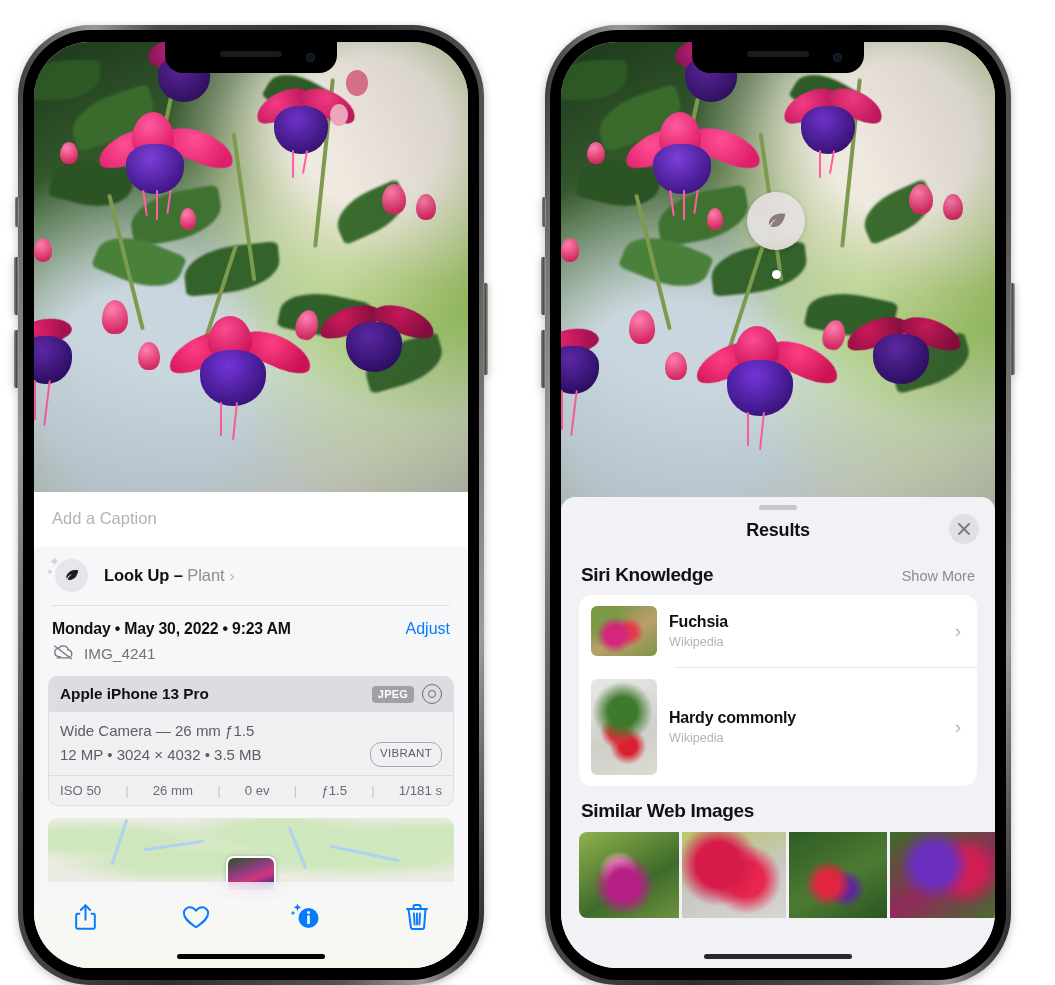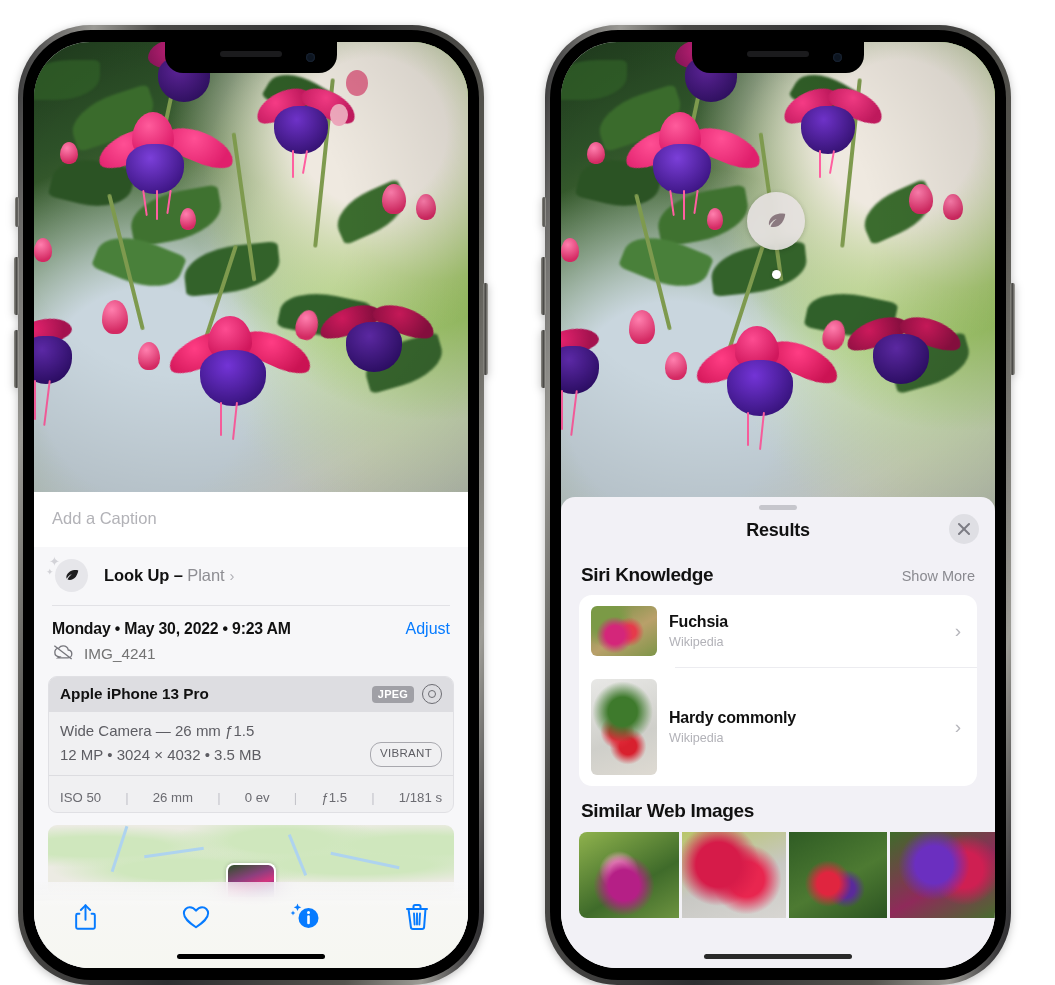--- a/index.html
+++ b/index.html
@@ -191,21 +191,21 @@
   .lens-glyph i { width: 8px; height: 8px; border-radius: 50%; border: 1.6px solid #6c6c72; display:block; }
   .cam-body { padding: 7px 11px 8px; }
   .cam-line { font-size: 15px; color: #5d5d63; line-height: 1.55; }
   .cam-line2 { display: flex; align-items: center; justify-content: space-between; }
   .vibrant-chip {
     border: 1px solid #a8a8ae; color: #5d5d63; border-radius: 11px;
     font-size: 11.5px; padding: 2px 9px 3px; letter-spacing: .3px;
   }
   .exif-row {
     display: flex; align-items: center; justify-content: space-between;
-    border-top: 1px solid #dcdce0; padding: 14px 11px 7px;
+    border-top: 1px solid #dcdce0; padding: 7px 11px 7px;
     font-size: 13.2px; color: #6b6b71;
   }
   .exif-sep { color: #c5c5cb; }
 
   .map {
     margin: 12px 14px 0; height: 72px; border-radius: 9px; overflow: hidden;
     position: relative;
     background:
       radial-gradient(ellipse at 12% 30%, #cfe7bd 0 14%, transparent 30%),
       radial-gradient(ellipse at 33% 62%, #cfe7bd 0 16%, transparent 34%),

